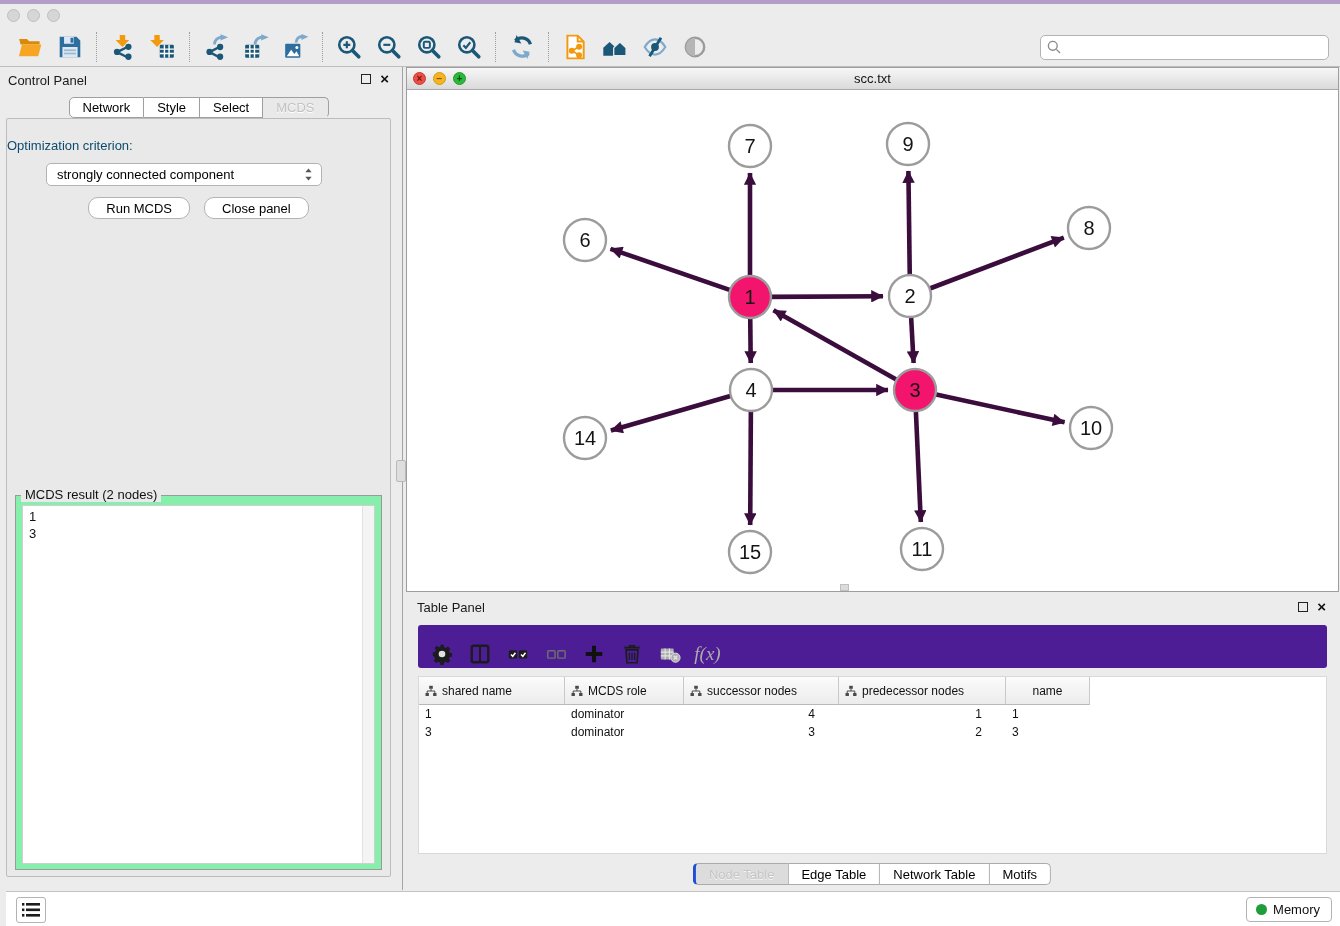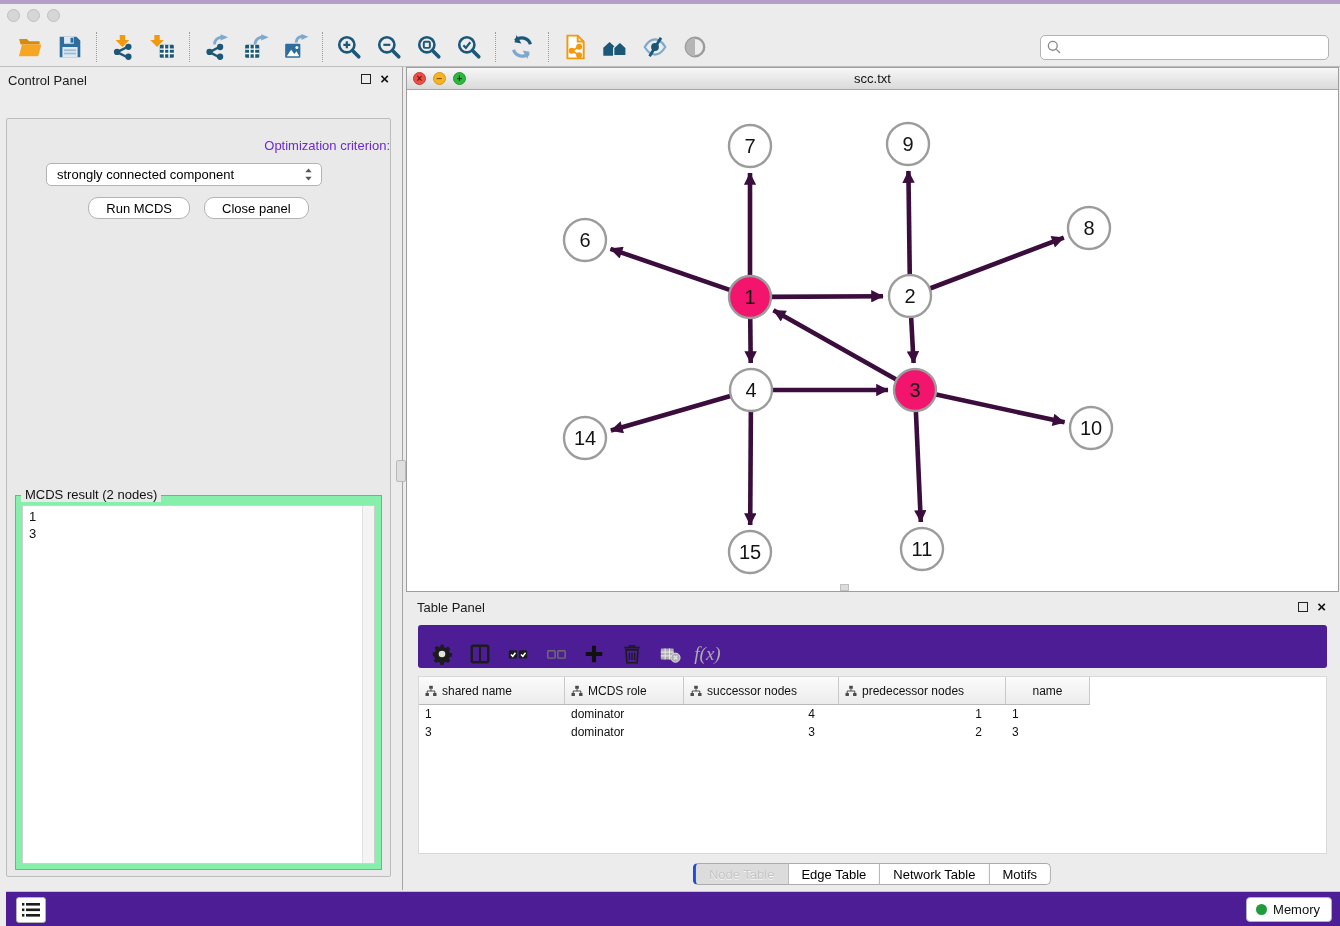--- a/index.html
+++ b/index.html
@@ -30,21 +30,21 @@
   .cp-title { position:absolute; top:6px; left:8px; font-size:13px; color:#1a1a1a; }
   .panel-controls { position:absolute; right:8px; top:5px; display:flex; gap:9px; align-items:center; }
   .float-box { width:10px; height:10px; border:1.5px solid #222; display:inline-block; }
   .close-x { font-size:15px; font-weight:bold; color:#111; line-height:14px; }
   .cp-tabs { position:absolute; top:30px; left:50%; transform:translateX(-50%); display:flex; z-index:3; }
   .cp-tab { height:21px; padding:0 13px; font-size:13px; background:#fff; border:1px solid #9f9f9f; border-left:none; display:flex; align-items:center; }
   .cp-tab:first-child { border-left:1px solid #9f9f9f; border-radius:5px 0 0 5px; }
   .cp-tab:last-child { border-radius:0 5px 5px 0; }
   .cp-tab.selected { background:#e9e9e9; color:#c2c2c2; text-shadow:0 1px 0 #fff; border-bottom-color:#e9e9e9; }
   .cp-body { position:absolute; left:6px; right:6px; top:51px; bottom:13px; background:#e9e9e9; border:1px solid #bcbcbc; border-radius:2px; }
-  .opt-label { position:absolute; top:19px; left:0; right:0; text-align:right; font-size:13px; color:#6d28d9; }
+  .opt-label { position:absolute; top:19px; left:0; right:0; text-align:left; font-size:13px; color:#0c4a6e; }
   .cp-select { position:absolute; left:39px; top:44px; width:276px; height:23px; background:#fff; border:1px solid #b3b3b3; border-radius:5px; font-size:13px; display:flex; align-items:center; padding:0 8px 0 10px; }
   .cp-select .sel-val { flex:1; }
   .cp-select svg { width:9px; height:15px; }
   .cp-buttons { position:absolute; top:78px; left:0; right:0; display:flex; justify-content:center; gap:14px; }
   .cp-btn { height:22px; padding:0 17px; background:#fff; border:1px solid #b3b3b3; border-radius:10px; font-size:13px; display:flex; align-items:center; cursor:default; }
   .result-group { position:absolute; left:8px; right:8px; top:376px; bottom:6px; border:1px solid #9a9a9a; background:#86efac;padding-left:40px; }
   .result-label { position:absolute; top:-9px; left:5px; background:#e9e9e9; padding:0 4px; font-size:13px; color:#111; }
   .result-inner { position:absolute; left:6px; right:6px; top:9px; bottom:5px; background:#fff; border:1px solid #cfcfcf; }
   .result-scroll { position:absolute; right:0; top:0; bottom:0; width:12px; background:#f4f4f4; border-left:1px solid #e2e2e2; }
   #result-lines { padding:2px 6px; font-size:13px; line-height:17px; color:#111; }
@@ -80,21 +80,21 @@
   .tr { display:flex; height:16px; font-size:12px; color:#111; margin-top:2px; }
   .td { padding:0 6px; overflow:hidden; white-space:nowrap; }
   .td.right { text-align:right; padding-right:24px; }
   .tp-tabs { position:absolute; bottom:5px; left:50%; transform:translateX(-50%); display:flex; height:22px; }
   .tp-tab { padding:0 13px; font-size:13px; background:#fff; border:1px solid #ababab; border-left:none; display:flex; align-items:center; }
   .tp-tab:first-child { border-left:3px solid #1d4ed8; border-radius:5px 0 0 5px; }
   .tp-tab:last-child { border-radius:0 5px 5px 0; }
   .tp-tab.selected { background:#dcdcdc; color:#c6c6c6; text-shadow:0 1px 0 #f5f5f5; }
 
   
-  .statusbar { position:absolute; left:6px; right:0; bottom:0; height:35px; border-top:1px solid #c2c2c2; background:#4c1d95; }
+  .statusbar { position:absolute; left:6px; right:0; bottom:0; height:35px; border-top:1px solid #c2c2c2; background:#ffffff; }
   .sb-left-btn { position:absolute; left:10px; top:5px; width:30px; height:26px; background:#fff; border:1px solid #b3b3b3; border-radius:3px; display:flex; align-items:center; justify-content:center; }
   .sb-left-btn svg { width:18px; height:16px; }
   .memory-btn { position:absolute; right:8px; top:5px; height:25px; padding:0 11px 0 9px; background:#fff; border:1px solid #b3b3b3; border-radius:4px; display:flex; align-items:center; gap:6px; font-size:13px; color:#111; }
   .mem-dot { width:11px; height:11px; border-radius:50%; background:#1f9d3a; }
 </style>
 </head>
 <body>
 
 <div class="screen">
 
@@ -270,20 +270,26 @@
       <input type="text" placeholder="" style="">
     </div>
   </div>
 
   <div class="control-panel">
     <div class="cp-title">Control Panel</div>
     <div class="panel-controls">
       <span class="float-box"></span>
       <span class="close-x">×</span>
     </div>
+    <div class="cp-tabs" id="cp-tabs">
+        <div class="cp-tab">Network</div>
+        <div class="cp-tab">Style</div>
+        <div class="cp-tab">Select</div>
+        <div class="cp-tab selected">MCDS</div>
+      </div>
     <div class="cp-body">
       <div class="opt-label">Optimization criterion:</div>
       <div class="cp-select">
         <span class="sel-val">strongly connected component</span>
         <svg viewBox="0 0 10 16">
             <path d="M5 1.2l3.5 4.4H1.5z" fill="#555"></path>
             <path d="M5 14.8l3.5-4.4H1.5z" fill="#555"></path>
           </svg>
       </div>
       <div class="cp-buttons">

